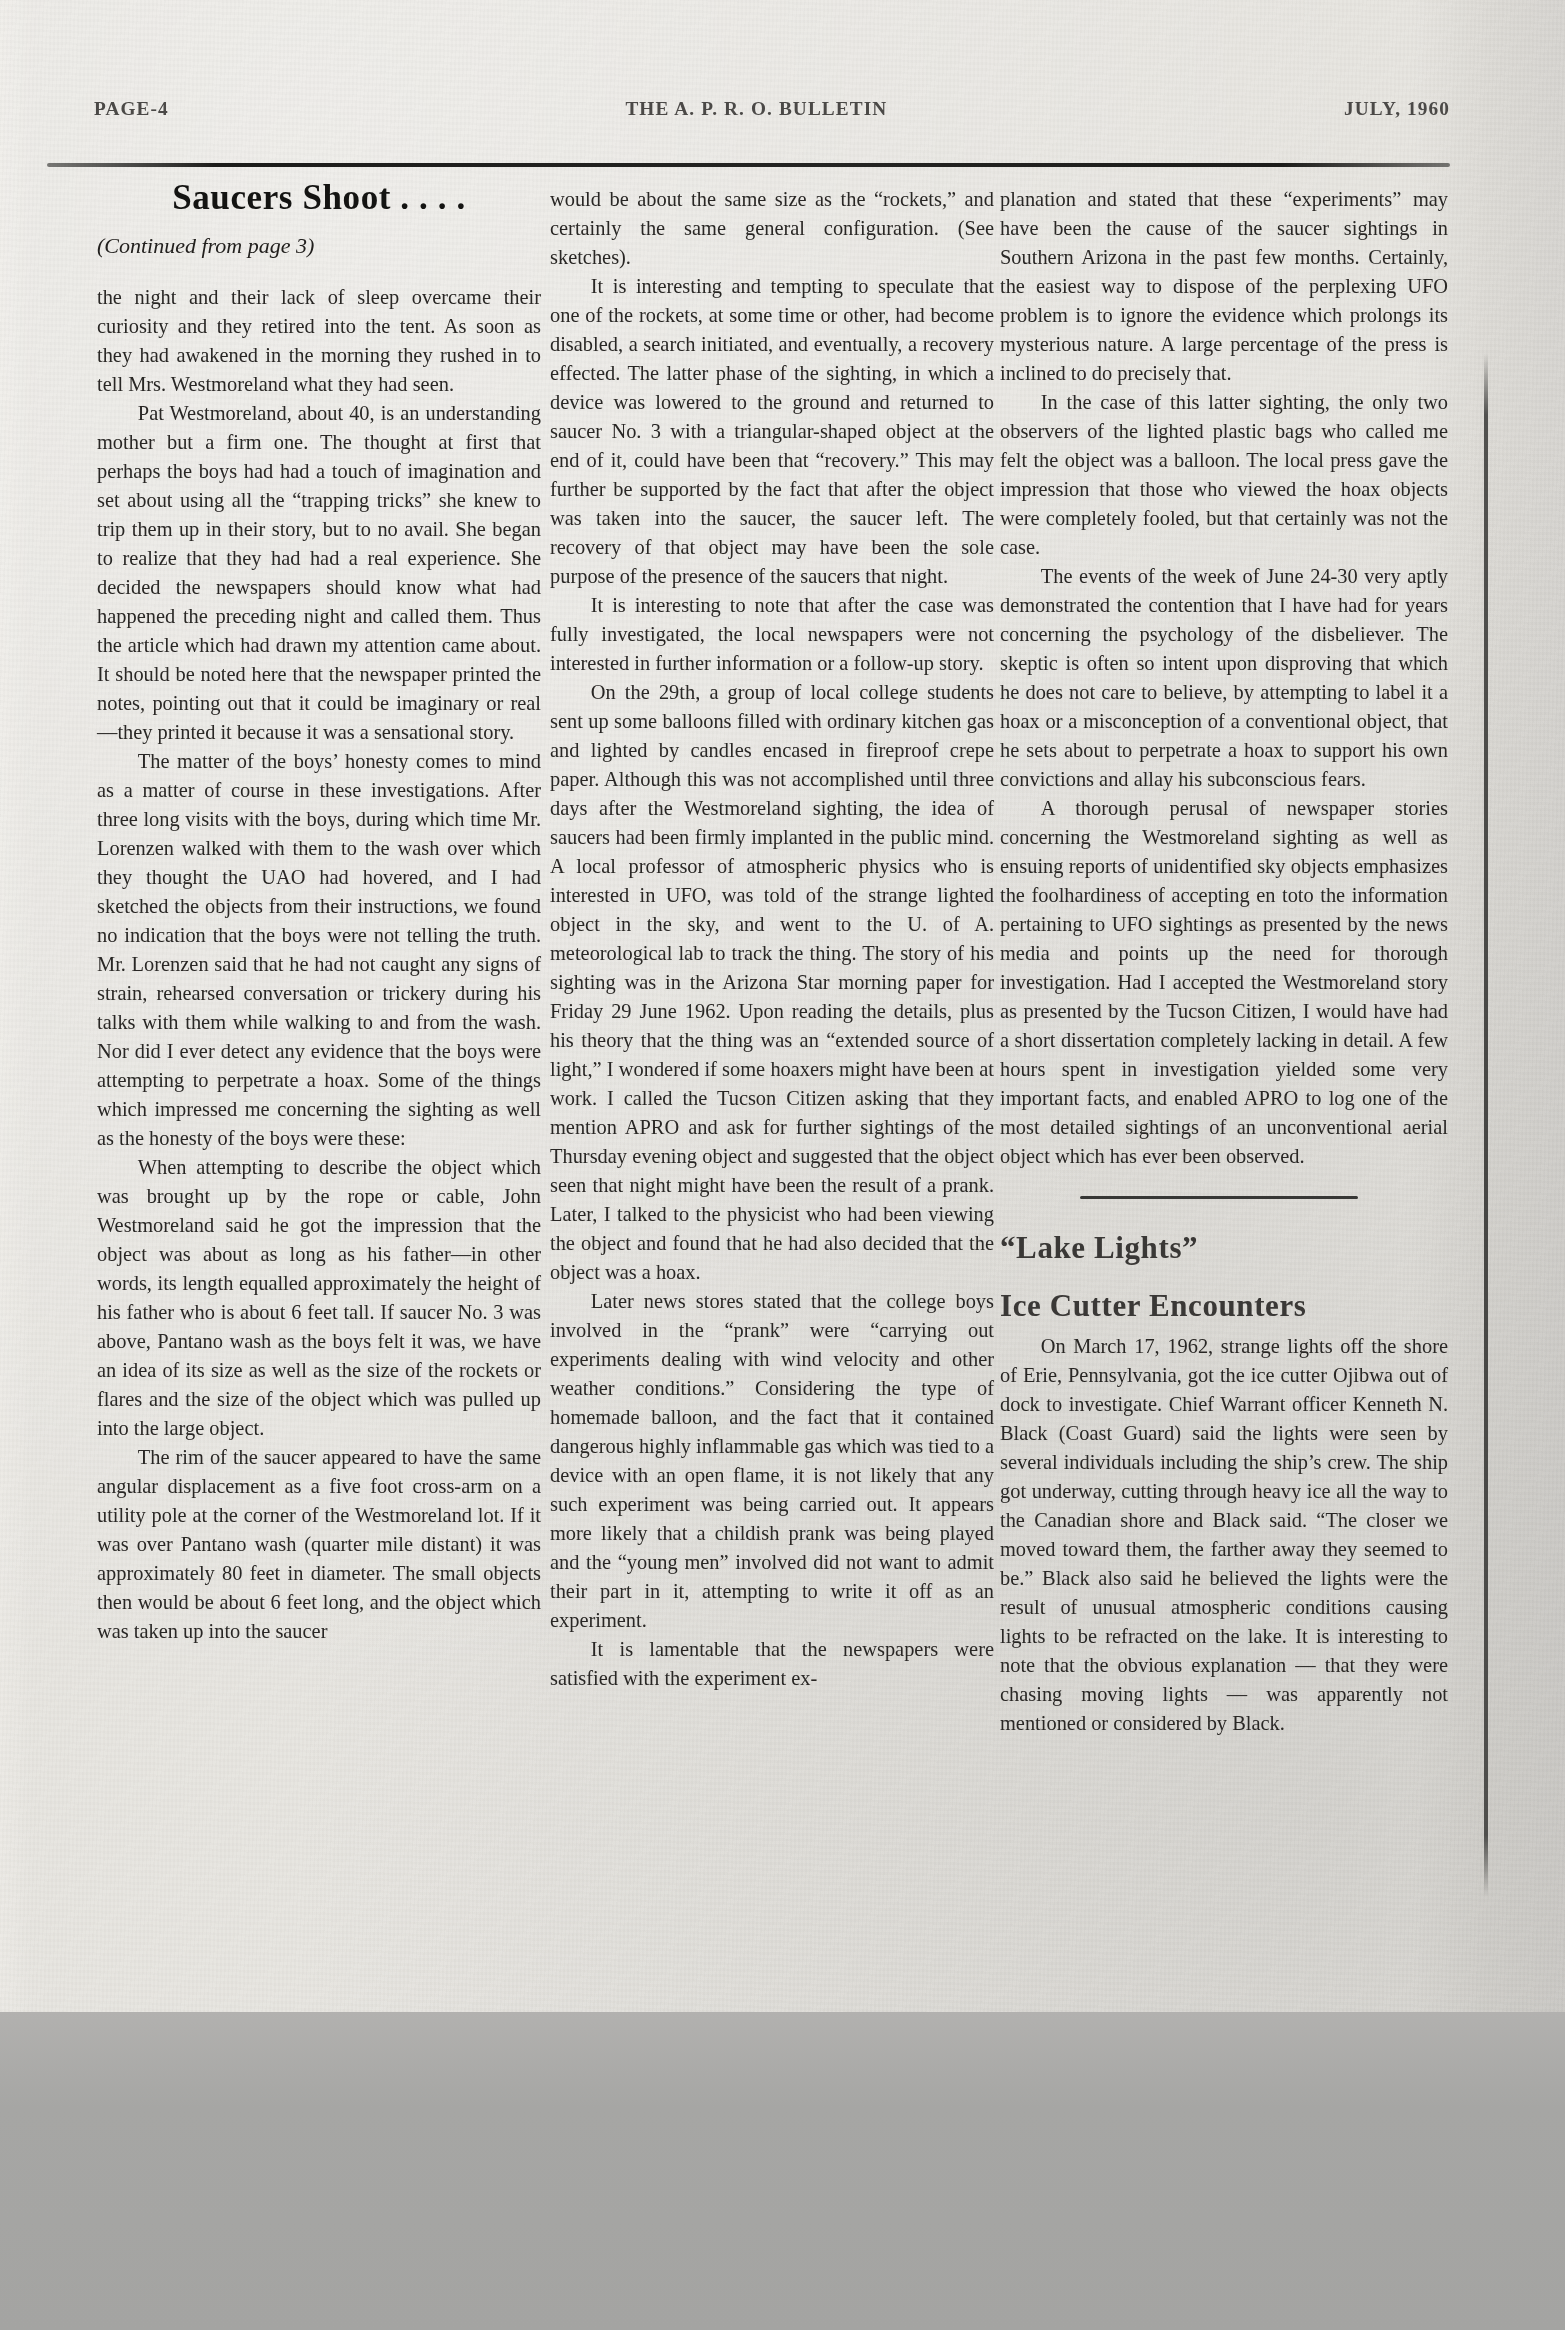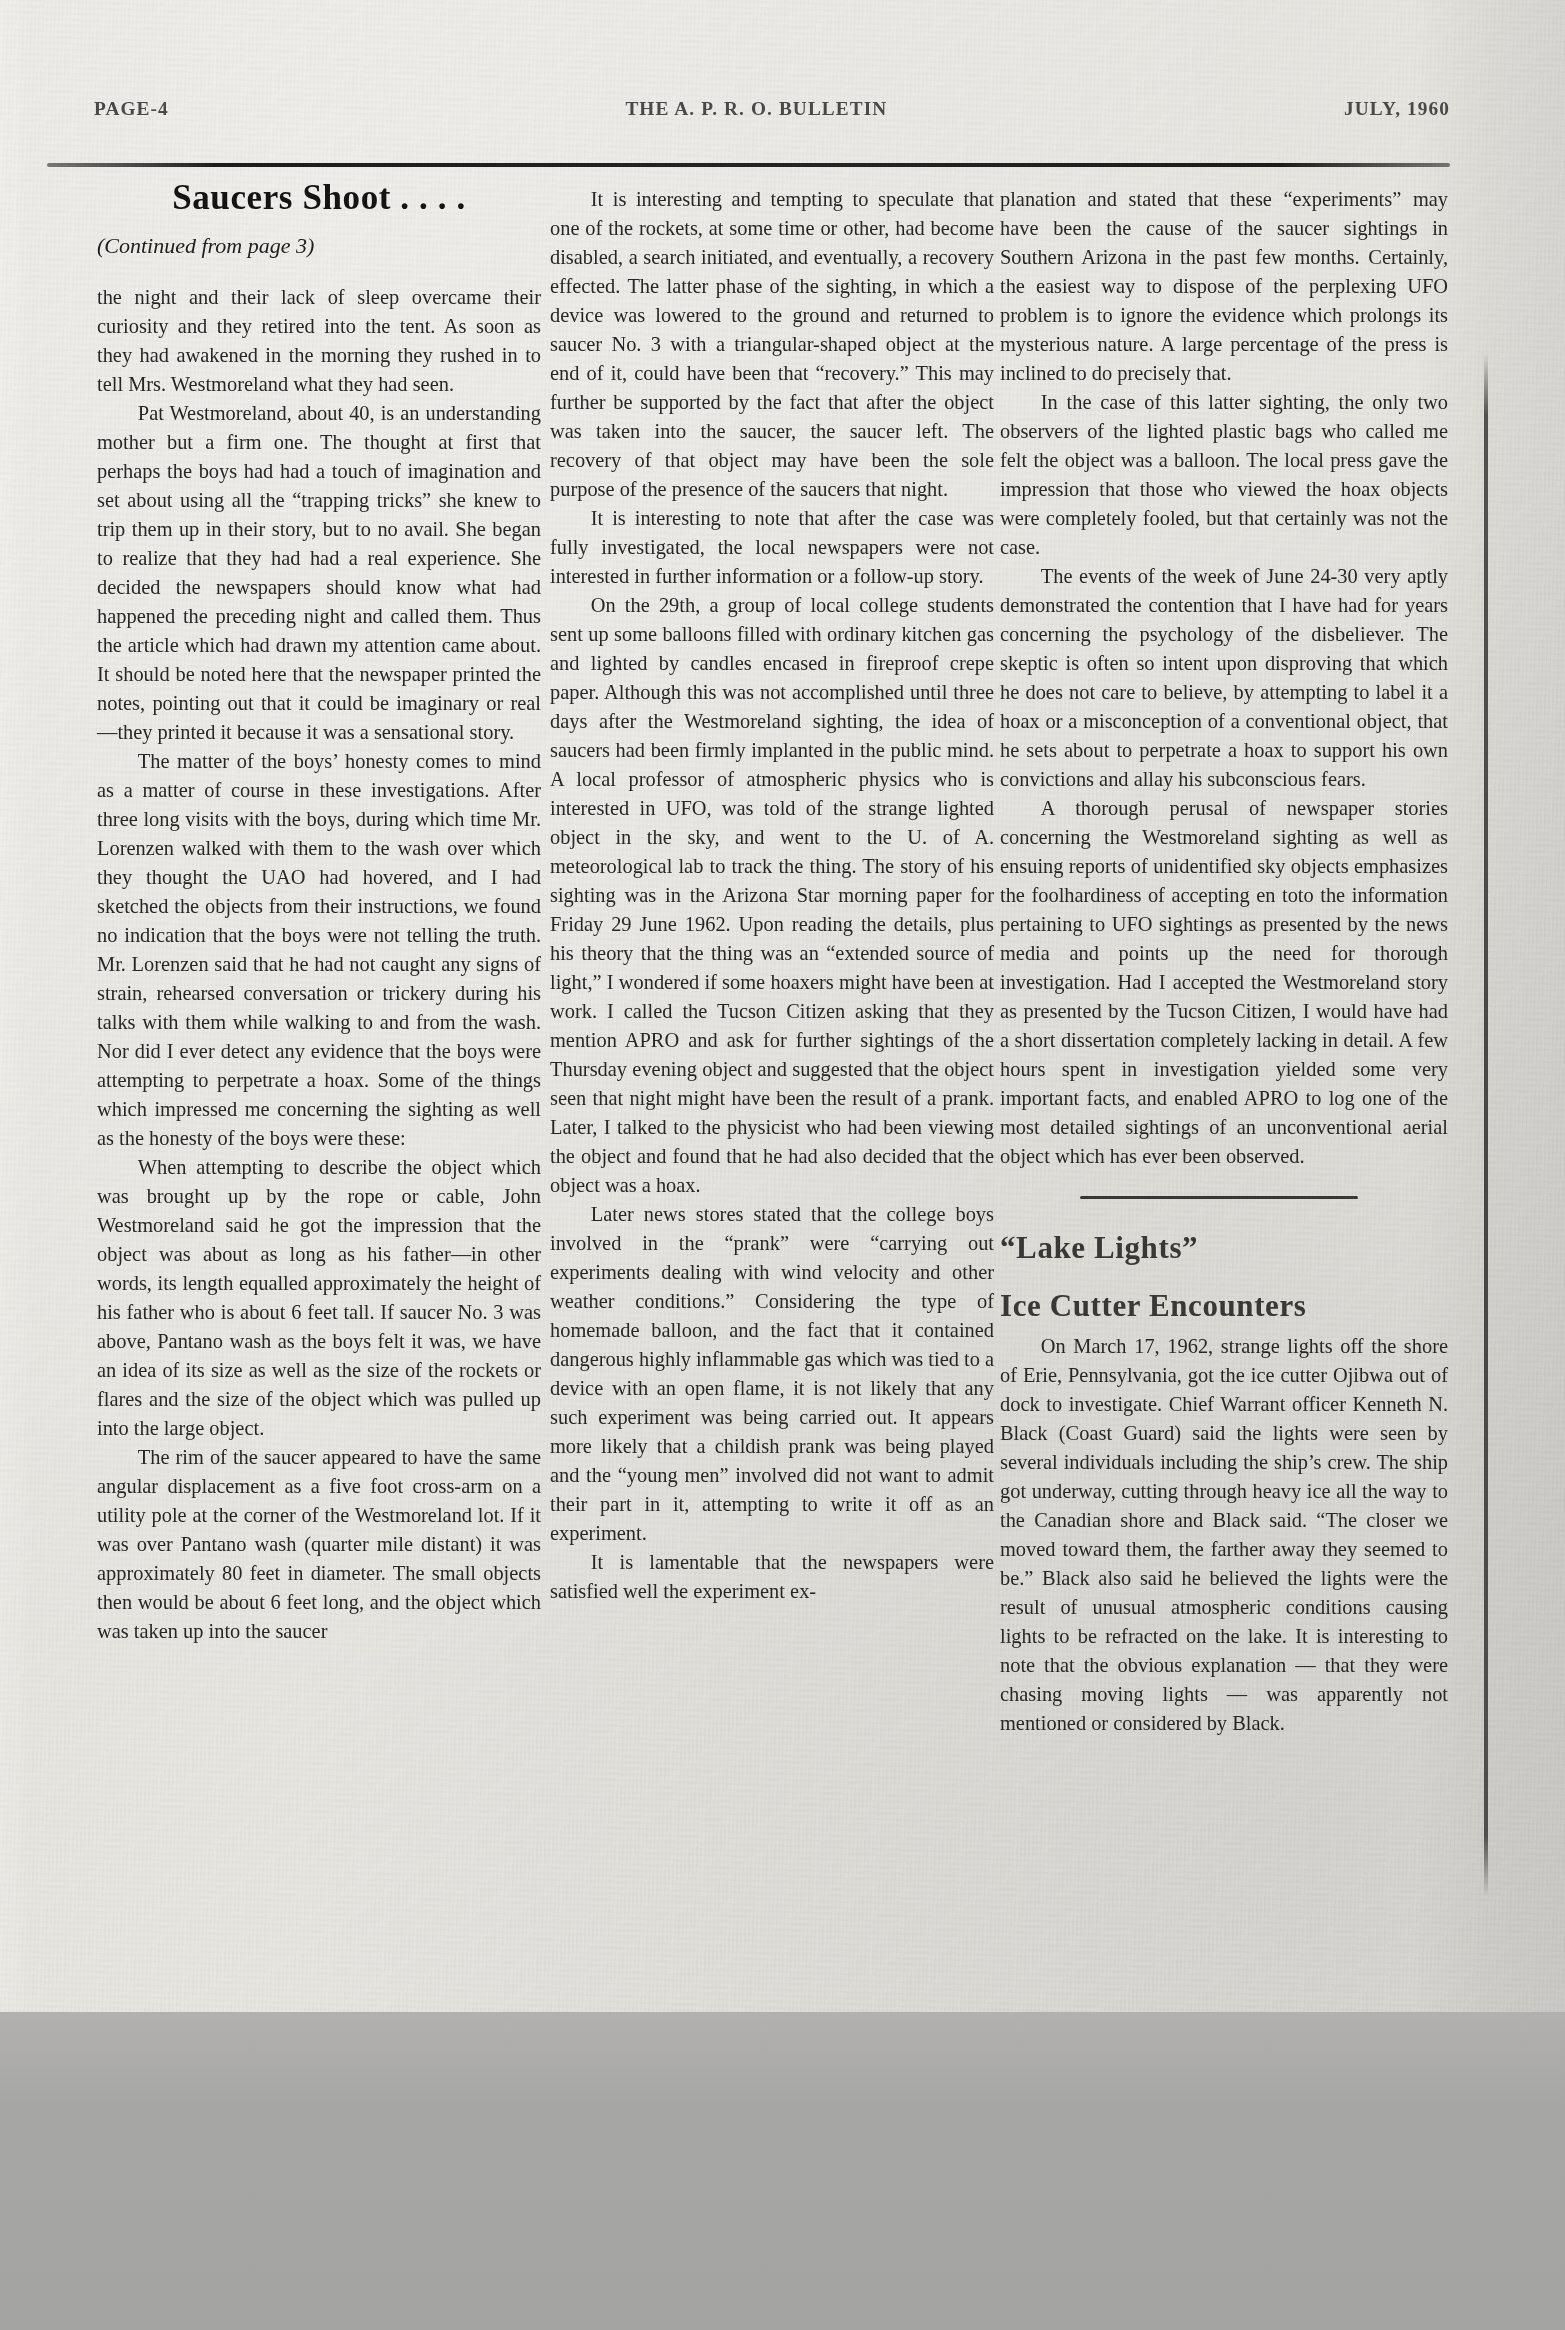--- a/index.html
+++ b/index.html
@@ -141,25 +141,26 @@
     <h1 class="article-title">Saucers Shoot . . . .</h1>
     <div class="continued-note">(Continued from page 3)</div>
     <p class="noindent">the night and their lack of sleep overcame their curiosity and they retired into the tent. As soon as they had awakened in the morning they rushed in to tell Mrs. Westmoreland what they had seen.</p>
     <p>Pat Westmoreland, about 40, is an understanding mother but a firm one. The thought at first that perhaps the boys had had a touch of imagination and set about using all the “trapping tricks” she knew to trip them up in their story, but to no avail. She began to realize that they had had a real experience. She decided the newspapers should know what had happened the preceding night and called them. Thus the article which had drawn my attention came about. It should be noted here that the newspaper printed the notes, pointing out that it could be imaginary or real—they printed it because it was a sensational story.</p>
     <p>The matter of the boys’ honesty comes to mind as a matter of course in these investigations. After three long visits with the boys, during which time Mr. Lorenzen walked with them to the wash over which they thought the UAO had hovered, and I had sketched the objects from their instructions, we found no indication that the boys were not telling the truth. Mr. Lorenzen said that he had not caught any signs of strain, rehearsed conversation or trickery during his talks with them while walking to and from the wash. Nor did I ever detect any evidence that the boys were attempting to perpetrate a hoax. Some of the things which impressed me concerning the sighting as well as the honesty of the boys were these:</p>
     <p>When attempting to describe the object which was brought up by the rope or cable, John Westmoreland said he got the impression that the object was about as long as his father—in other words, its length equalled approximately the height of his father who is about 6 feet tall. If saucer No. 3 was above, Pantano wash as the boys felt it was, we have an idea of its size as well as the size of the rockets or flares and the size of the object which was pulled up into the large object.</p>
     <p>The rim of the saucer appeared to have the same angular displacement as a five foot cross-arm on a utility pole at the corner of the Westmoreland lot. If it was over Pantano wash (quarter mile distant) it was approximately 80 feet in diameter. The small objects then would be about 6 feet long, and the object which was taken up into the saucer</p>
   </div>
 
   <div class="col col-2">
+    <p class="noindent">would be about the same size as the “rockets,” and certainly the same general configuration. (See sketches).</p>
     <p>It is interesting and tempting to speculate that one of the rockets, at some time or other, had become disabled, a search initiated, and eventually, a recovery effected. The latter phase of the sighting, in which a device was lowered to the ground and returned to saucer No. 3 with a triangular-shaped object at the end of it, could have been that “recovery.” This may further be supported by the fact that after the object was taken into the saucer, the saucer left. The recovery of that object may have been the sole purpose of the presence of the saucers that night.</p>
     <p>It is interesting to note that after the case was fully investigated, the local newspapers were not interested in further information or a follow-up story.</p>
     <p>On the 29th, a group of local college students sent up some balloons filled with ordinary kitchen gas and lighted by candles encased in fireproof crepe paper. Although this was not accomplished until three days after the Westmoreland sighting, the idea of saucers had been firmly implanted in the public mind. A local professor of atmospheric physics who is interested in UFO, was told of the strange lighted object in the sky, and went to the U. of A. meteorological lab to track the thing. The story of his sighting was in the Arizona Star morning paper for Friday 29 June 1962. Upon reading the details, plus his theory that the thing was an “extended source of light,” I wondered if some hoaxers might have been at work. I called the Tucson Citizen asking that they mention APRO and ask for further sightings of the Thursday evening object and suggested that the object seen that night might have been the result of a prank. Later, I talked to the physicist who had been viewing the object and found that he had also decided that the object was a hoax.</p>
     <p>Later news stores stated that the college boys involved in the “prank” were “carrying out experiments dealing with wind velocity and other weather conditions.” Considering the type of homemade balloon, and the fact that it contained dangerous highly inflammable gas which was tied to a device with an open flame, it is not likely that any such experiment was being carried out. It appears more likely that a childish prank was being played and the “young men” involved did not want to admit their part in it, attempting to write it off as an experiment.</p>
-    <p>It is lamentable that the newspapers were satisfied well the experiment ex-</p>
+    <p>It is lamentable that the newspapers were satisfied with the experiment ex-</p>
   </div>
 
   <div class="col col-3">
     <p class="noindent">planation and stated that these “experiments” may have been the cause of the saucer sightings in Southern Arizona in the past few months. Certainly, the easiest way to dispose of the perplexing UFO problem is to ignore the evidence which prolongs its mysterious nature. A large percentage of the press is inclined to do precisely that.</p>
     <p>In the case of this latter sighting, the only two observers of the lighted plastic bags who called me felt the object was a balloon. The local press gave the impression that those who viewed the hoax objects were completely fooled, but that certainly was not the case.</p>
     <p>The events of the week of June 24-30 very aptly demonstrated the contention that I have had for years concerning the psychology of the disbeliever. The skeptic is often so intent upon disproving that which he does not care to believe, by attempting to label it a hoax or a misconception of a conventional object, that he sets about to perpetrate a hoax to support his own convictions and allay his subconscious fears.</p>
     <p>A thorough perusal of newspaper stories concerning the Westmoreland sighting as well as ensuing reports of unidentified sky objects emphasizes the foolhardiness of accepting en toto the information pertaining to UFO sightings as presented by the news media and points up the need for thorough investigation. Had I accepted the Westmoreland story as presented by the Tucson Citizen, I would have had a short dissertation completely lacking in detail. A few hours spent in investigation yielded some very important facts, and enabled APRO to log one of the most detailed sightings of an unconventional aerial object which has ever been observed.</p>
     <div class="section-divider"></div>
     <h2 class="sub-article-title second">“Lake Lights”</h2>
     <h2 class="sub-article-title">Ice Cutter Encounters</h2>

